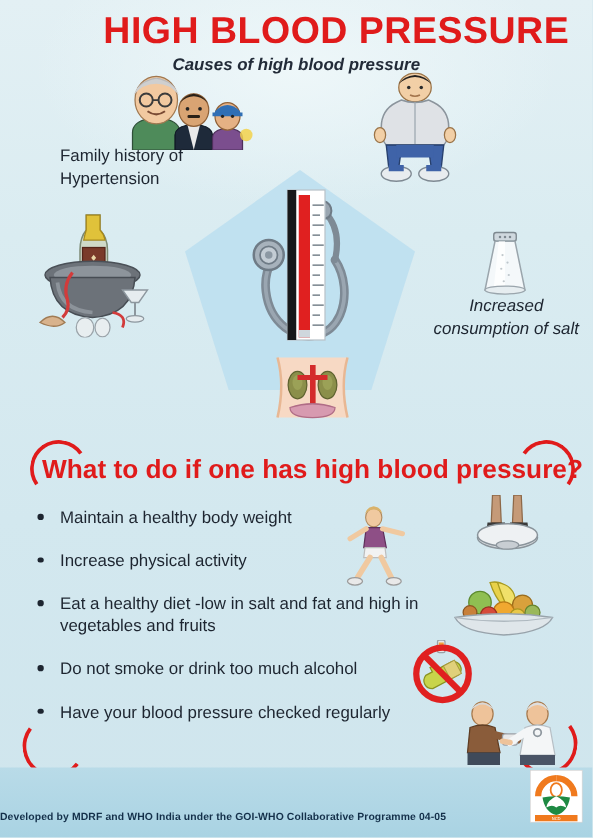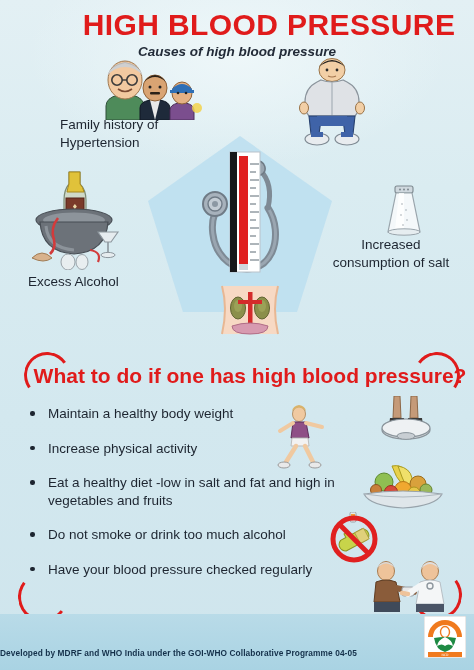--- a/index.html
+++ b/index.html
@@ -23,24 +23,24 @@
     font-family:"Liberation Sans","DejaVu Sans",sans-serif;
     margin-left:32px;
   }
   #subtitle{
     position:absolute;top:44px;left:0;width:474px;text-align:center;
     font-size:13.5px;font-weight:bold;font-style:italic;color:#222b38;
   }
 
   
   .cause-label{position:absolute;color:#1d2530;font-size:13.5px;line-height:18px;}
-  #lbl-family{left:48px;top:116px;width:140px;text-align:left;margin-left:12px;}
+  #lbl-family{left:48px;top:116px;width:140px;text-align:left;}
   #lbl-alcohol{left:28px;top:273px;width:140px;text-align:left;}
   #lbl-over{left:364px;top:100px;width:106px;text-align:left;}
-  #lbl-salt{left:324px;top:236px;width:134px;text-align:center;}
+  #lbl-salt{left:338px;top:236px;width:134px;text-align:center;font-style:italic;}
   #lbl-kidney{left:180px;top:341px;width:128px;text-align:center;}
 
   
   #pentagon{
     position:absolute;left:148px;top:136px;width:184px;height:176px;
     background:#bedff0;opacity:.92;
     clip-path:polygon(50% 0%,100% 37%,81% 100%,19% 100%,0% 37%);
   }
 
   
@@ -244,21 +244,20 @@
     <ellipse cx="46" cy="24" rx="7.5" ry="11" fill="#8b8f4a" stroke="#5f6330" stroke-width="1"></ellipse>
     <ellipse cx="22" cy="22" rx="4" ry="6" fill="#a3a85c" opacity=".7"></ellipse>
     <ellipse cx="46" cy="22" rx="4" ry="6" fill="#a3a85c" opacity=".7"></ellipse>
     <rect x="32" y="8" width="4.5" height="34" fill="#d42b2b"></rect>
     <rect x="22" y="16" width="24" height="4" fill="#d42b2b"></rect>
     <path d="M34 42 L29 47 M34 42 L39 47" stroke="#d42b2b" stroke-width="3" fill="none"></path>
     <path d="M16 42 Q34 36 52 42 Q52 50 34 50 Q16 50 16 42 Z" fill="#d79ab0" stroke="#b06c86" stroke-width="1"></path>
   </svg>
 
   <div class="cause-label" id="lbl-family">Family history of<br>Hypertension</div>
-  <div class="cause-label" id="lbl-alcohol">Excess Alcohol</div>
   <div class="cause-label" id="lbl-salt">Increased<br>consumption of salt</div>
 
   <div class="arc" id="arc-tl"></div>
   <div class="arc" id="arc-tr"></div>
   <div class="arc" id="arc-bl"></div>
   <div class="arc" id="arc-br"></div>
 
   <div id="action-heading">What to do if one has high blood pressure?</div>
 
   <div id="advice">

